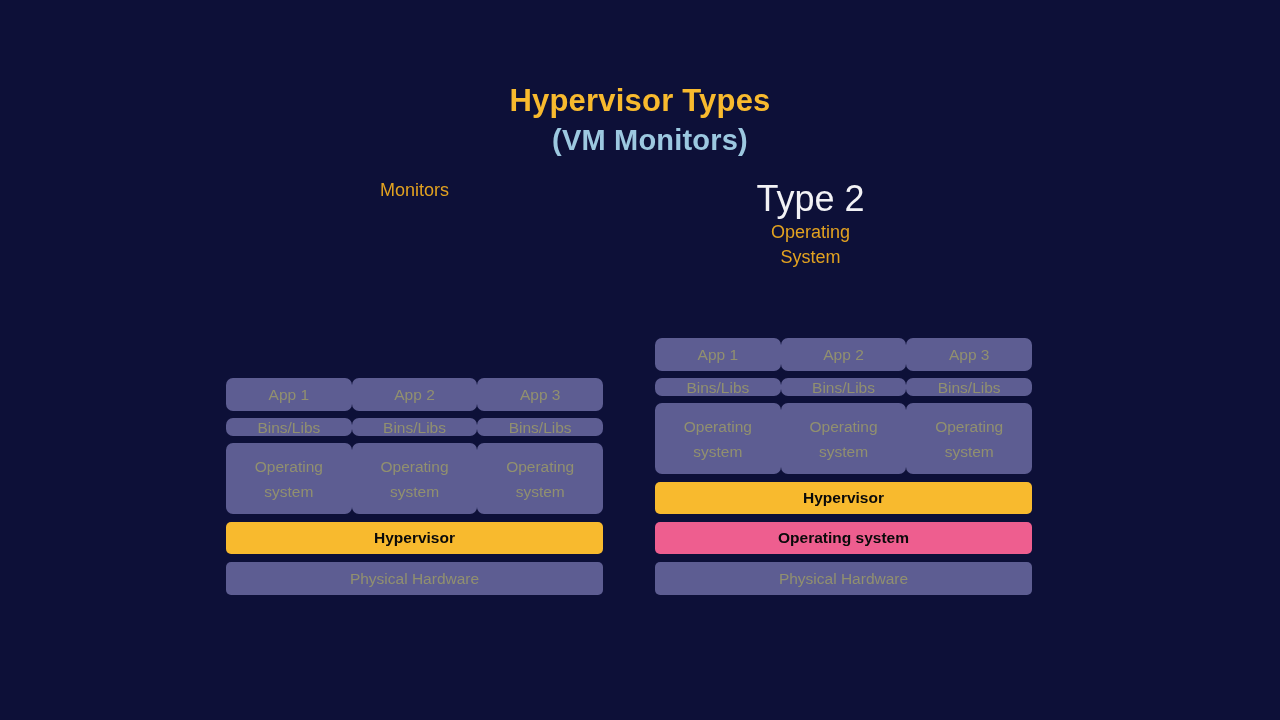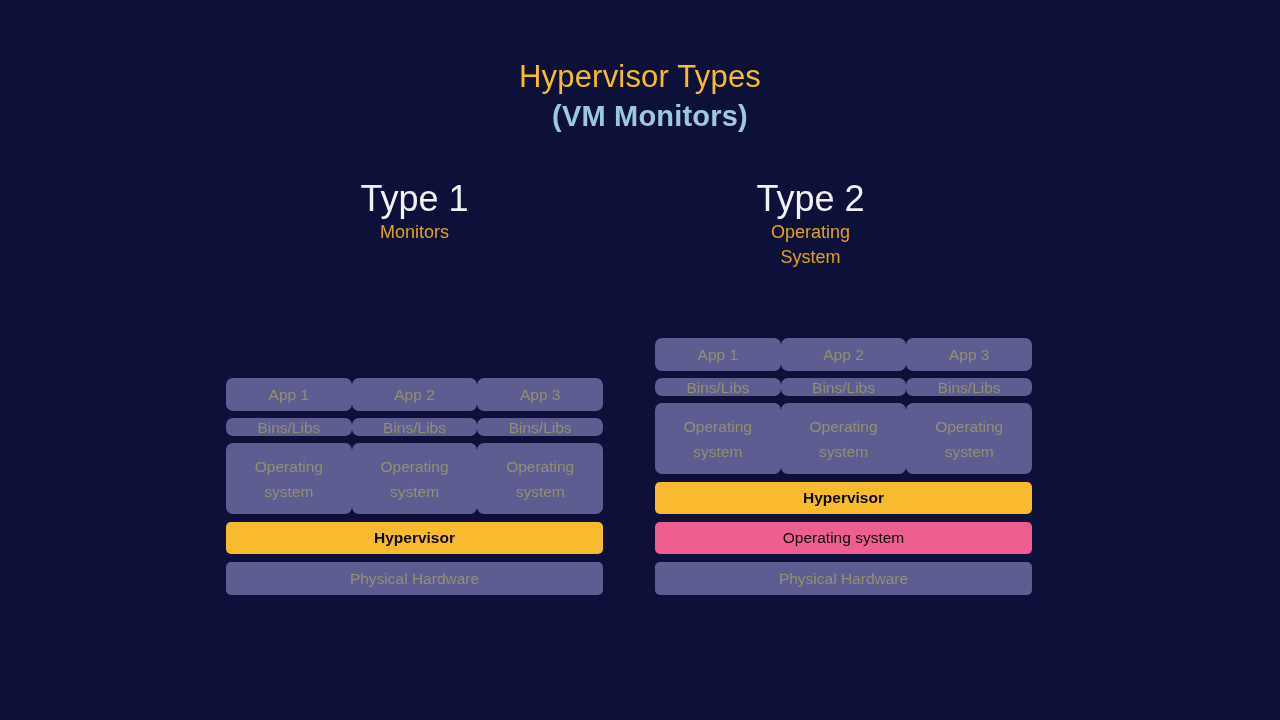--- a/index.html
+++ b/index.html
@@ -19,24 +19,25 @@
   
   #title-block {
     position: absolute;
     left: 0;
     top: 57px;
     width: 1280px;
     text-align: center;
   }
   #title-main {
     font-size: 31px;
-    font-weight: normal;
+    font-weight: bold;
     color: #f8ba2e;
     letter-spacing: 0.2px;
     line-height: 40px;
+    margin-top: 24px;
   }
   #title-sub {
     font-size: 29px;
     font-weight: bold;
     color: #9cc8e0;
     letter-spacing: 0.2px;
     line-height: 39px;
     padding-left: 20px;
   }
 
@@ -107,42 +108,41 @@
     background: #f8ba2e;
     color: #0a0a0a;
     font-size: 15.5px;
     font-weight: bold;
   }
   .bar.host-os {
     height: 32px;
     background: #ee5e8f;
     color: #0a0a0a;
     font-size: 15.5px;
-    font-weight: normal;
+    font-weight: bold;
   }
   .bar.hardware {
     height: 33px;
     background: #5d5d92;
     color: #91906f;
     font-size: 15.5px;
     font-weight: normal;
     margin-bottom: 0;
   }
   .cell .lines { display: block; }
 </style>
 </head>
 <body>
 
 <div id="title-block">
   <div id="title-main">Hypervisor Types</div>
   <div id="title-sub">(VM Monitors)</div>
 </div>
 
 <div id="heading-type1" class="col-heading">
-  <div class="heading-title">Type 1</div>
   <div class="heading-sub">Monitors</div>
 </div>
 
 <div id="heading-type2" class="col-heading">
   <div class="heading-title">Type 2</div>
   <div class="heading-sub">Operating</div>
   <div class="heading-sub">System</div>
 </div>
 
 <div id="stack-type1" class="stack">

